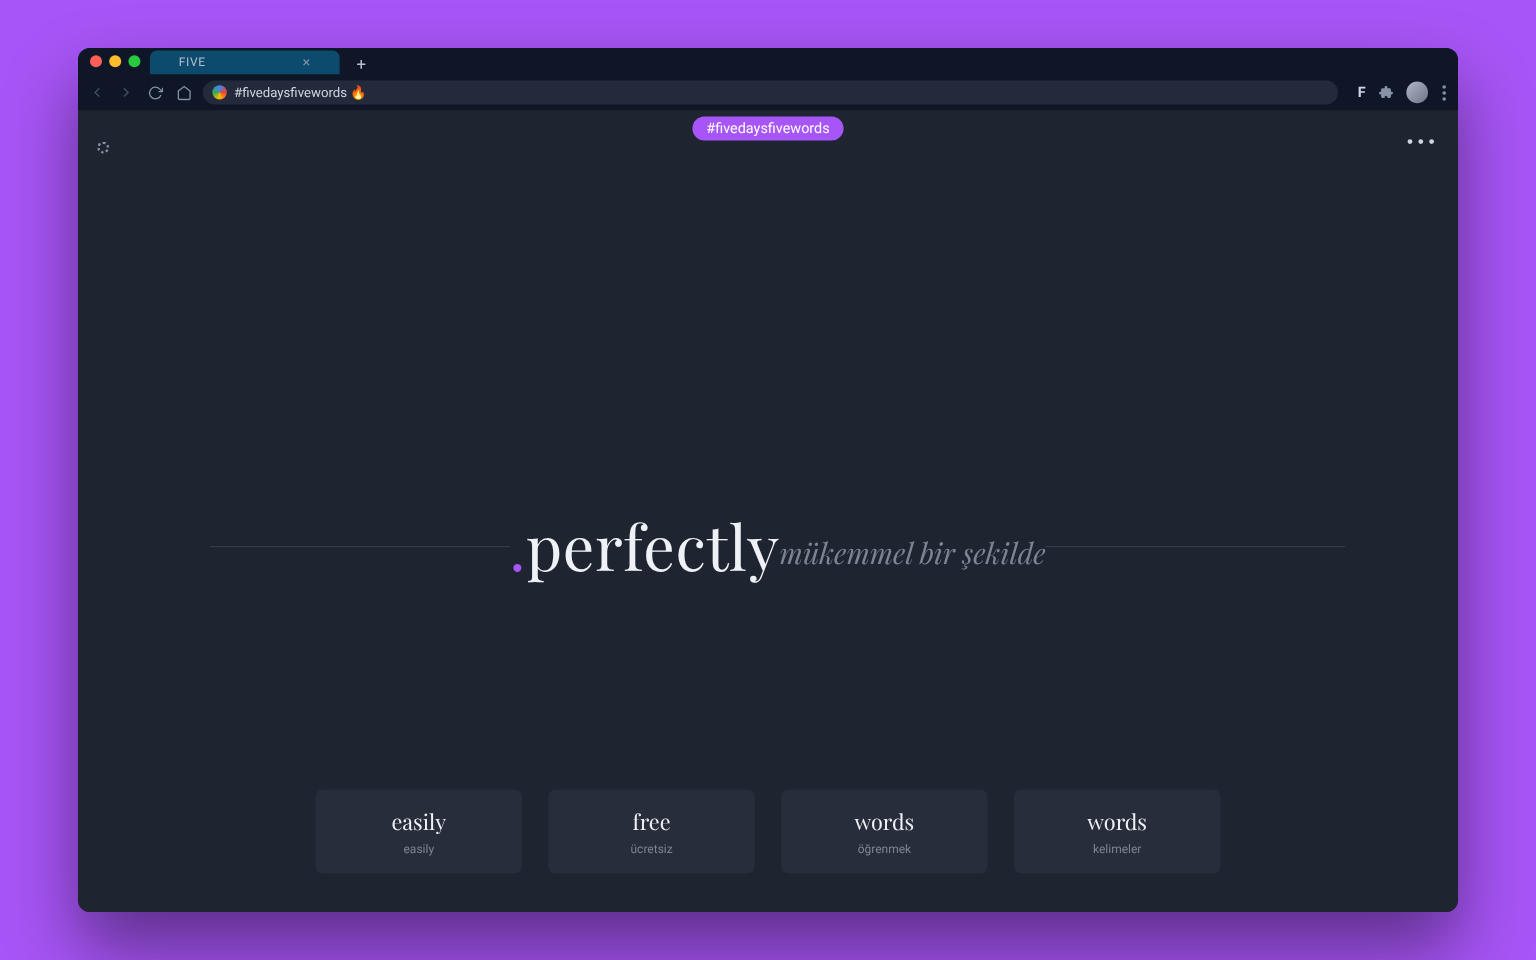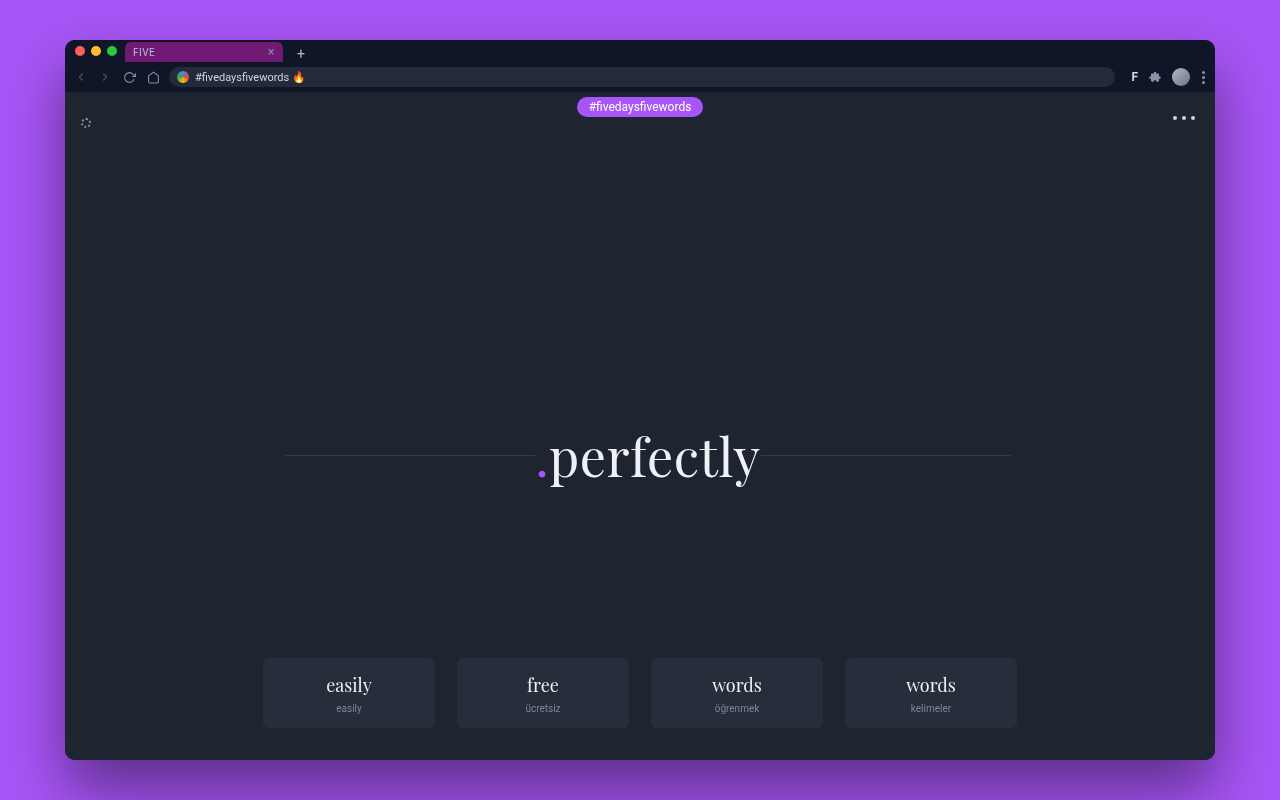--- a/index.html
+++ b/index.html
@@ -36,28 +36,28 @@
   .dot.red{background:#ff5f56;}
   .dot.yellow{background:#ffbd2e;}
   .dot.green{background:#27c93f;}
   .tabstrip {
     display:flex;
     align-items:flex-end;
     height:22px;
     margin-left:8px;
   }
   .tab {
-    background:#701a75;
+    background:#0c4a6e;
     height:20px;
     min-width:158px;
     border-top-left-radius:6px;
     border-top-right-radius:6px;
     display:flex;
     align-items:center;
-    padding:0 8px;
+    padding:0 24px;
     color:#b7bfcf;
     font-size:10px;
     letter-spacing:.5px;
     gap:6px;
   }
   .tab .close {
     margin-left:auto;
     color:#8892a6;
     font-size:12px;
     line-height:1;
@@ -277,20 +277,21 @@
 
     <div class="page-top">
       <div class="hash-chip">#fivedaysfivewords</div>
     </div>
 
     <div class="center">
       <div class="rule"></div>
       <div class="headline">
         <span class="dot-accent">.</span><span>perfectly</span>
       </div>
+      <div class="subline">mükemmel bir şekilde</div>
       <div class="rule"></div>
     </div>
 
     <div class="cards">
       <div class="card">
         <div class="en">easily</div>
         <div class="tr">easily</div>
       </div>
       <div class="card">
         <div class="en">free</div>

